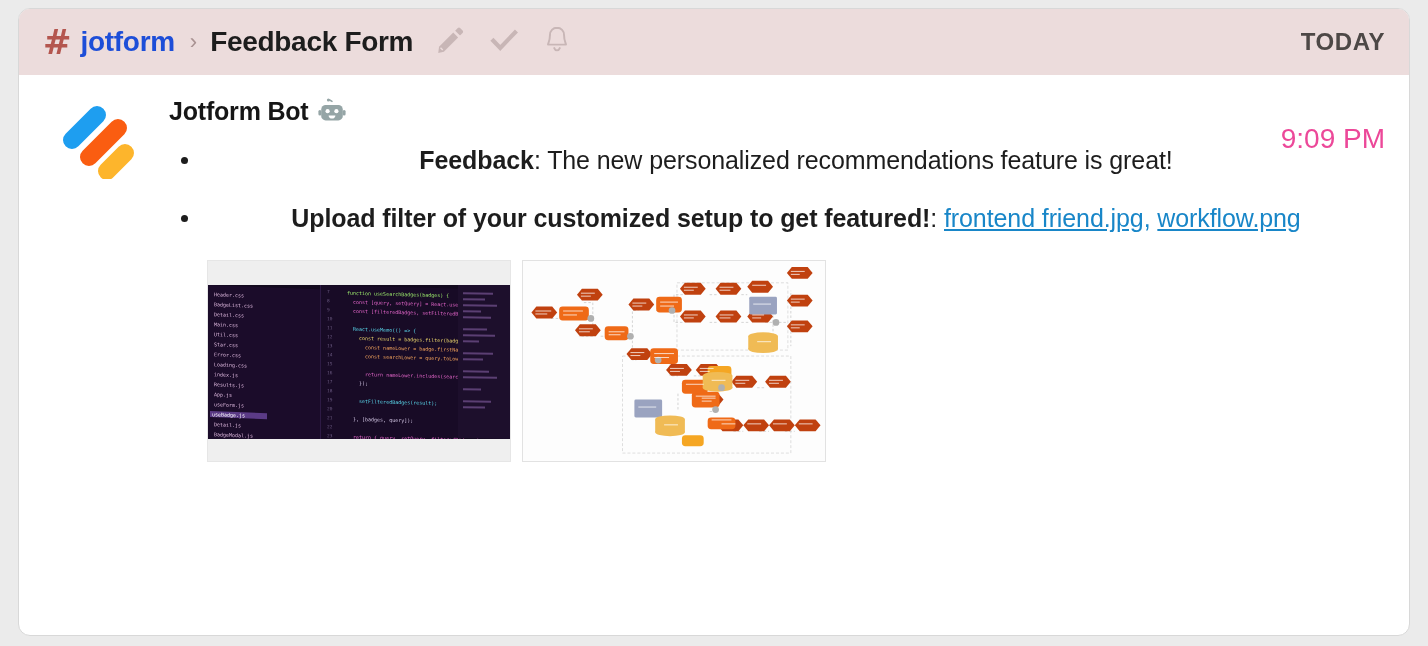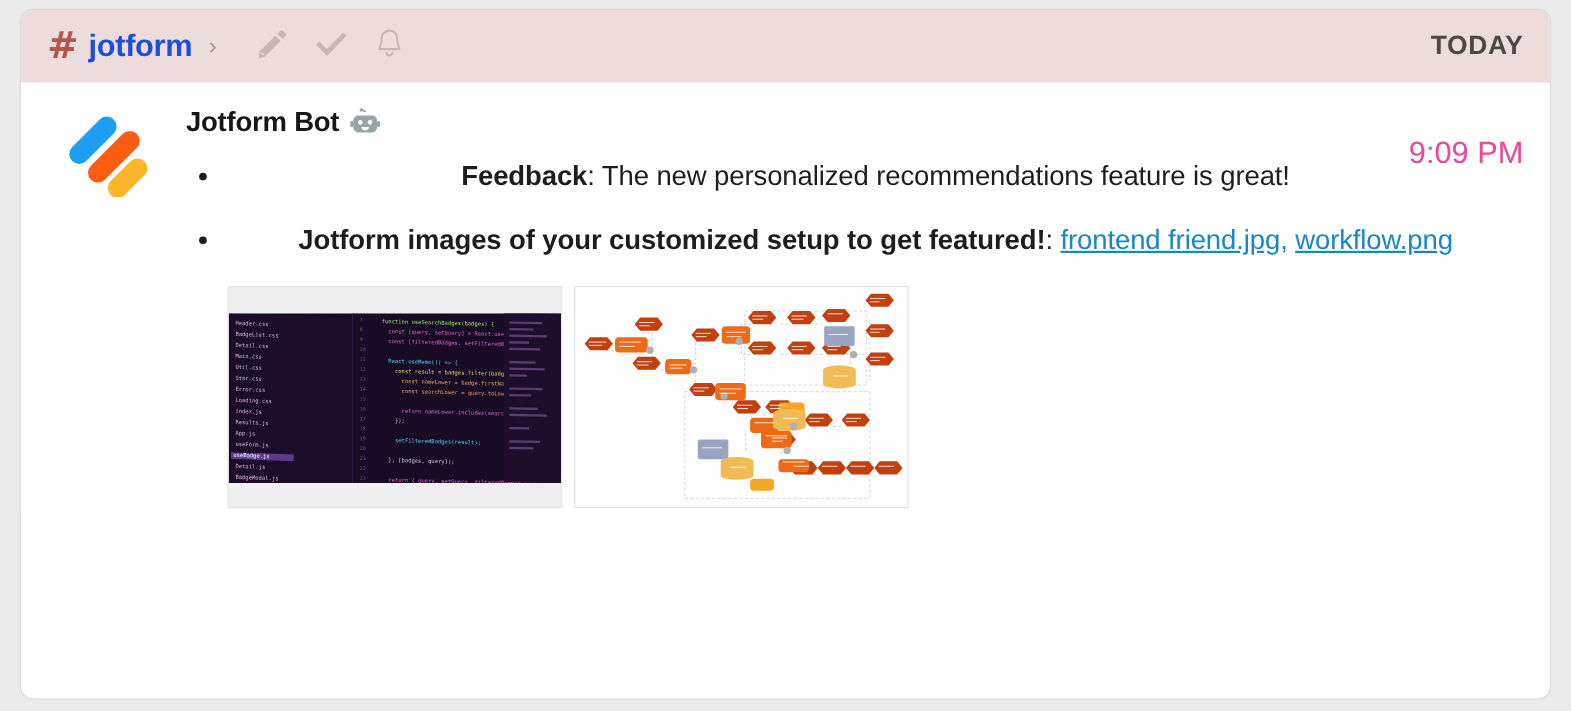--- a/index.html
+++ b/index.html
@@ -295,20 +295,21 @@
 </head>
 <body>
 
 <div class="page">
   <div class="card">
 
     <div class="card-header">
       <span class="hash-icon">#</span>
       <span class="workspace-name">jotform</span>
       <span class="chevron">›</span>
+      <span class="form-title">Feedback Form</span>
 
       <span class="header-icons">
         <span class="hdr-icon">
           <svg width="30" height="30" viewBox="0 0 24 24" aria-hidden="true">
             <path d="M3.2 17.4 14.6 6l3.9 3.9L7.1 21.3 2.6 22.4z" fill="#c7b5b5"></path>
             <path d="M16.1 4.5 18 2.6a1.6 1.6 0 0 1 2.3 0l1.6 1.6a1.6 1.6 0 0 1 0 2.3L20 8.4z" fill="#c7b5b5"></path>
             <path d="M4.4 18.2l1.8 1.8" stroke="#ecdcdc" stroke-width="1.1" fill="none"></path>
           </svg>
         </span>
         <span class="hdr-icon">
@@ -358,21 +359,21 @@
             </span>
           </div>
 
           <span class="timestamp">9:09 PM</span>
 
           <ul class="bullets">
             <li>
               <span class="q">Feedback</span><span class="a">: The new personalized recommendations feature is great!</span>
             </li>
             <li class="spaced">
-              <span class="q">Jotform images of your customized setup to get featured!</span><span class="a">: </span><a class="link" href="#">frontend friend.jpg</a><span class="link">, </span><a class="link" href="#">workflow.png</a>
+              <span class="q">Upload filter of your customized setup to get featured!</span><span class="a">: </span><a class="link" href="#">frontend friend.jpg</a><span class="link">, </span><a class="link" href="#">workflow.png</a>
             </li>
           </ul>
 
           <div class="attachments">
 
             <div class="thumb thumb-code">
               <div class="code-inner">
                 <div class="code-pane-left">
                   <div class="code-file" style="top:6px;">Header.css</div>
                   <div class="code-file" style="top:16px;">BadgeList.css</div>

